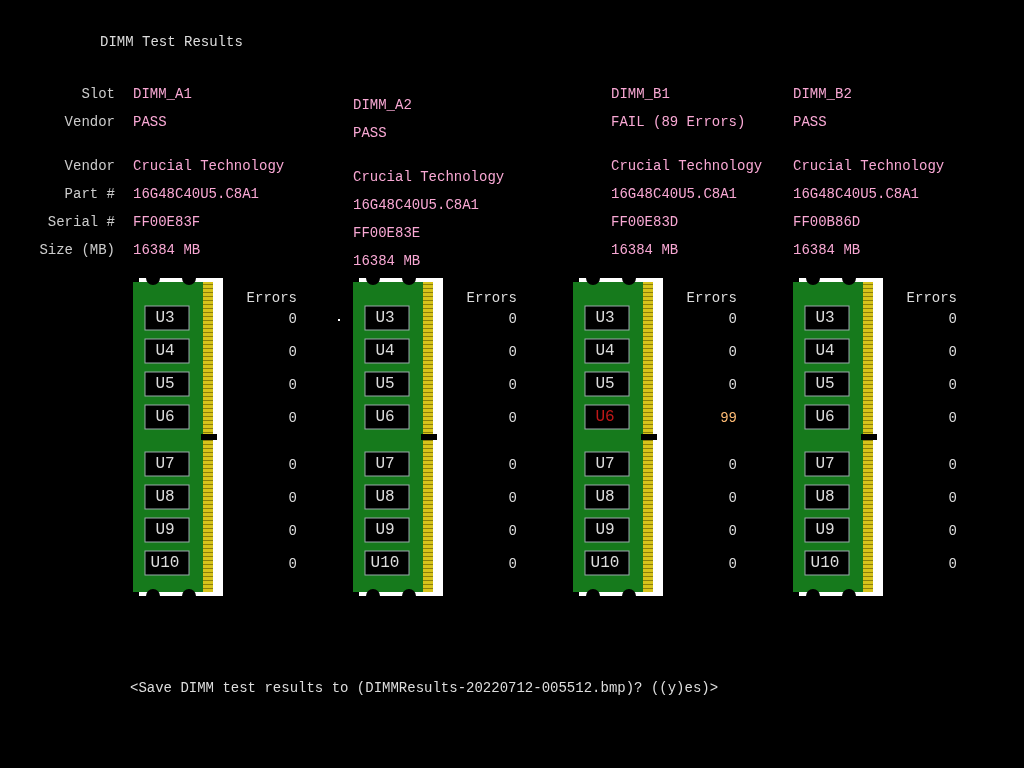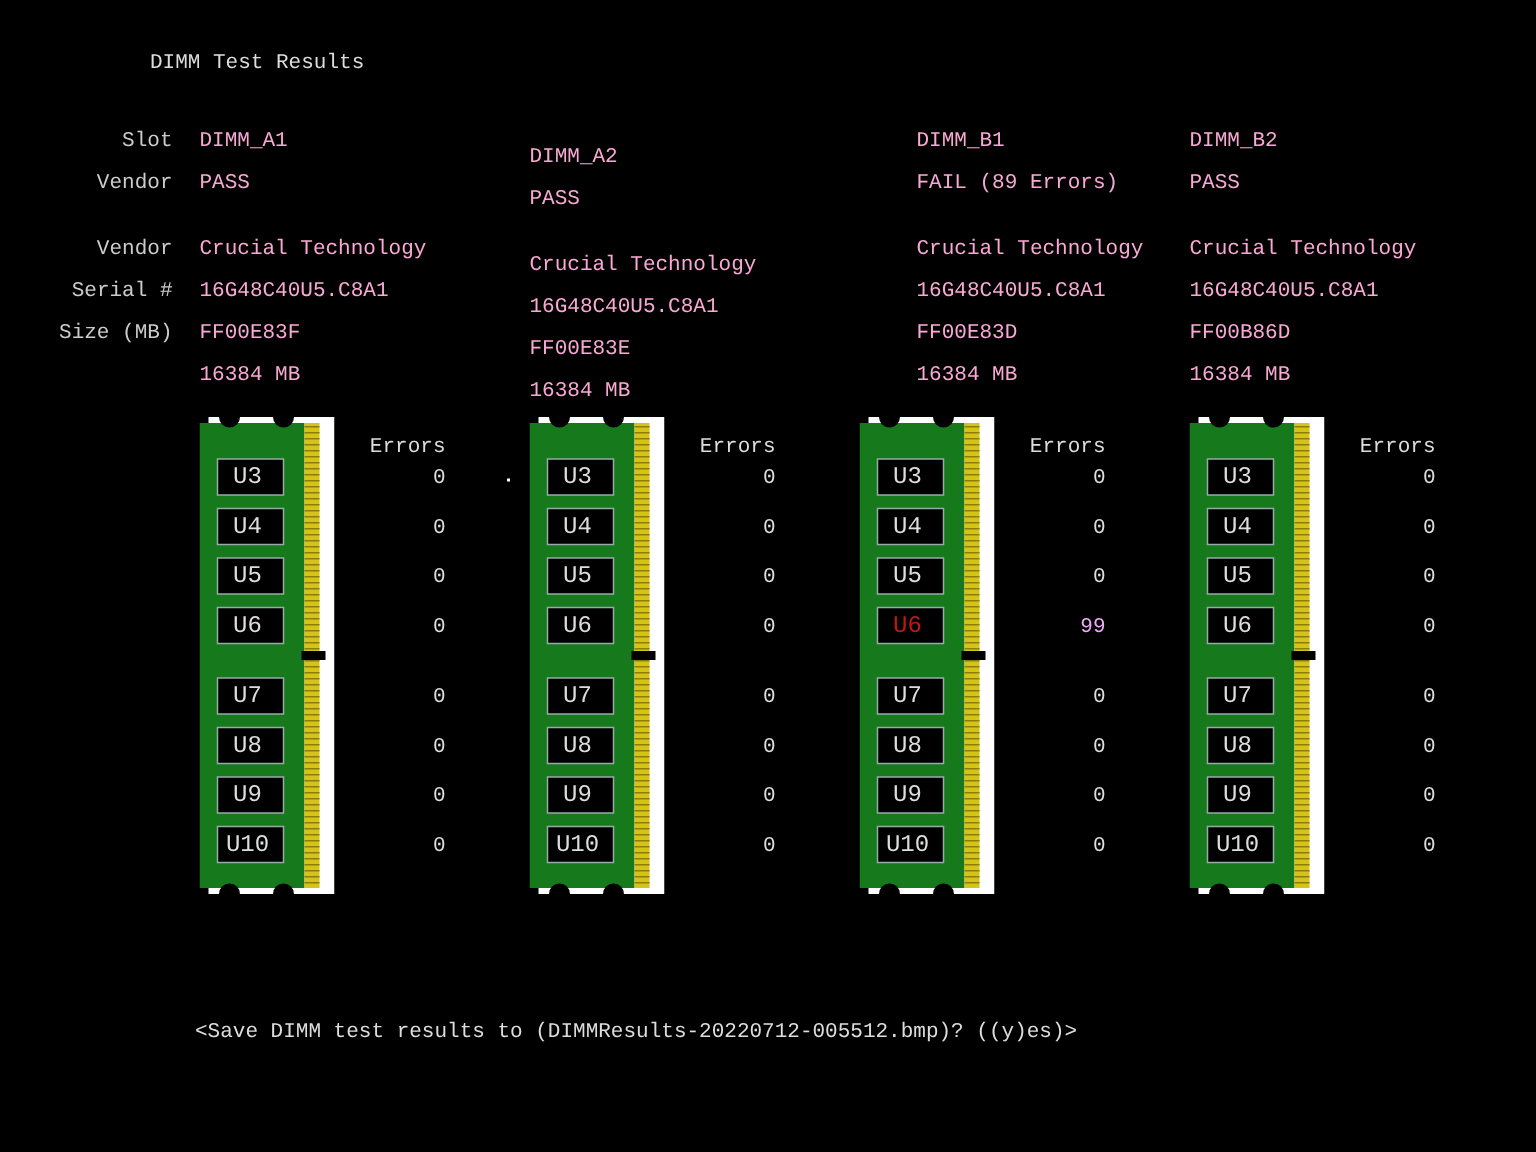--- a/index.html
+++ b/index.html
@@ -79,21 +79,21 @@
     font-size: 16px;
     line-height: 12px;
   }
   .chip-label.red { color: #c01818; }
   .err-val {
     position: absolute;
     width: 56px;
     text-align: right;
     color: #ddd;
   }
-  .err-val.red { color: #f0abfc; text-align: right; }
+  .err-val.red { color: #fdba74; text-align: right; }
 
   .prompt {
     position: absolute;
     left: 130px;
     top: 680px;
     color: #ddd;
   }
 
   
   .dot {
@@ -108,20 +108,21 @@
 
 <div class="screen">
 
   <div class="title">DIMM Test Results</div>
 
   <div class="labels" style="left:0;">
     <div>Slot</div>
     <div>Vendor</div>
     <div class="gap"></div>
     <div>Vendor</div>
+    <div>Part #</div>
     <div>Serial #</div>
     <div>Size (MB)</div>
   </div>
 
   <div id="cols-root">
       <div class="col" style="left: 133px;">
         <div class="row">DIMM_A1</div>
         <div class="row pass">PASS</div>
         <div class="gap"></div>
         <div class="row">Crucial Technology</div>

